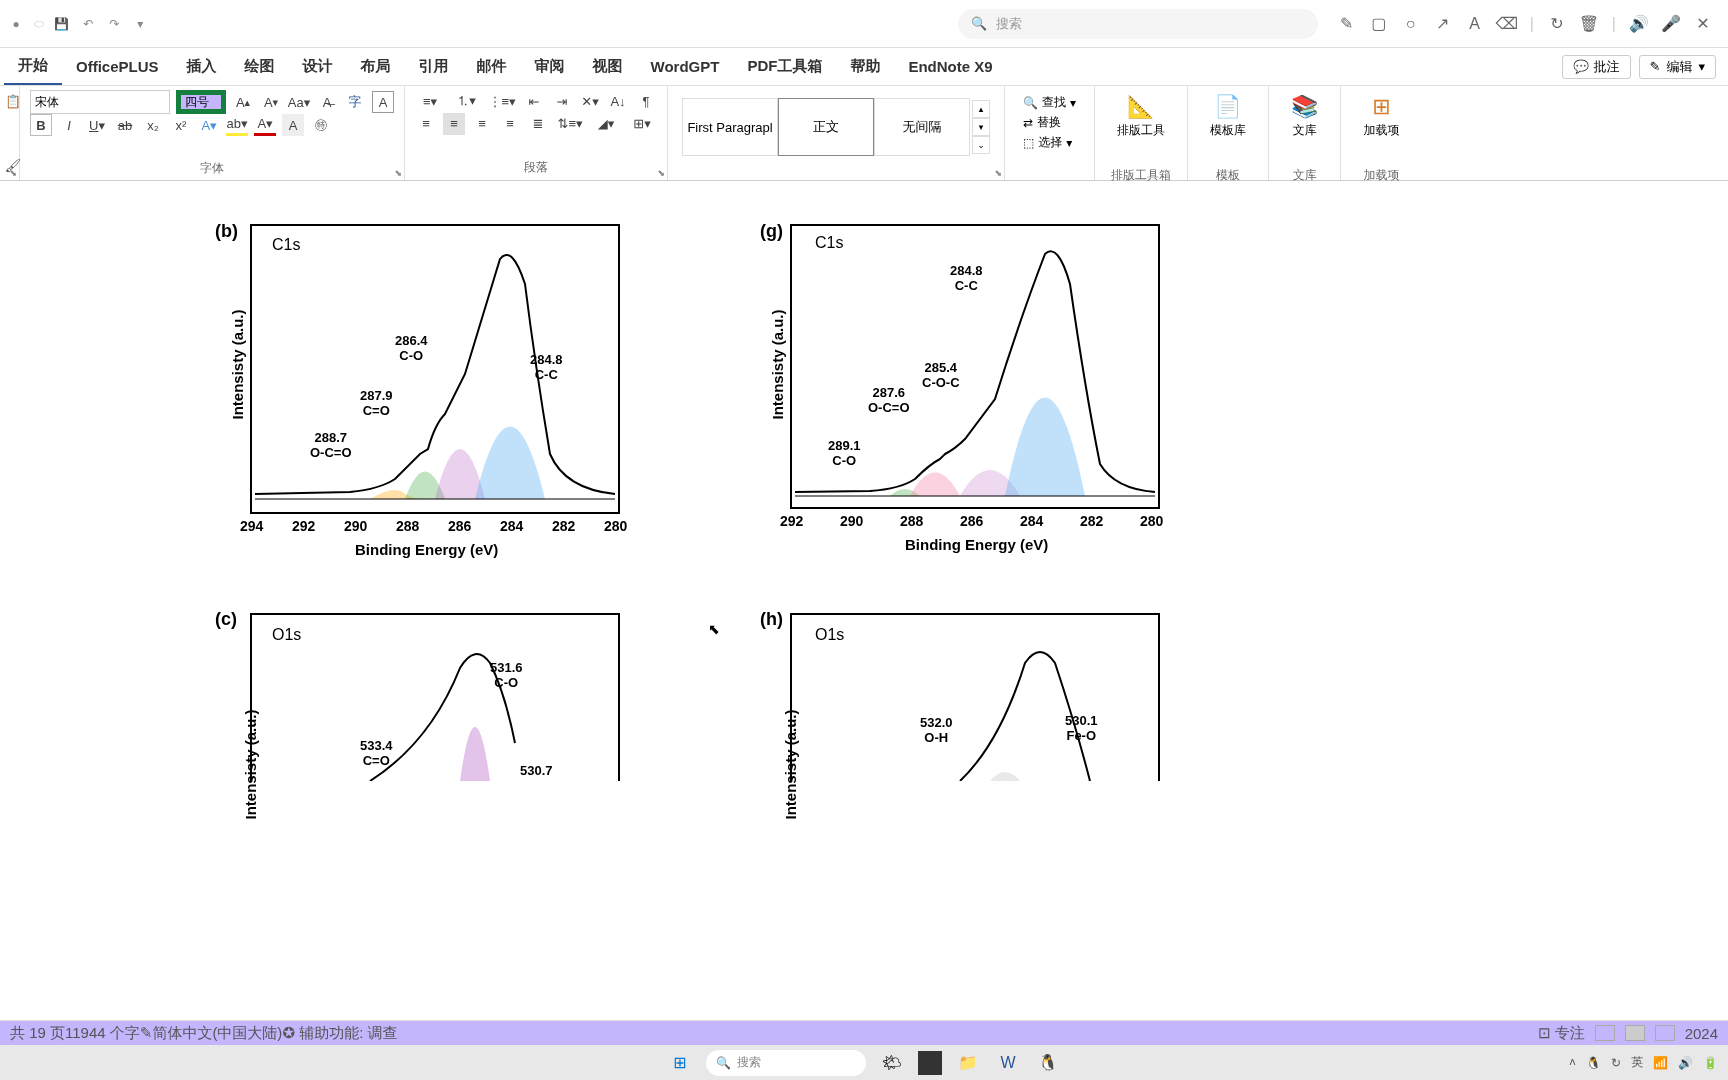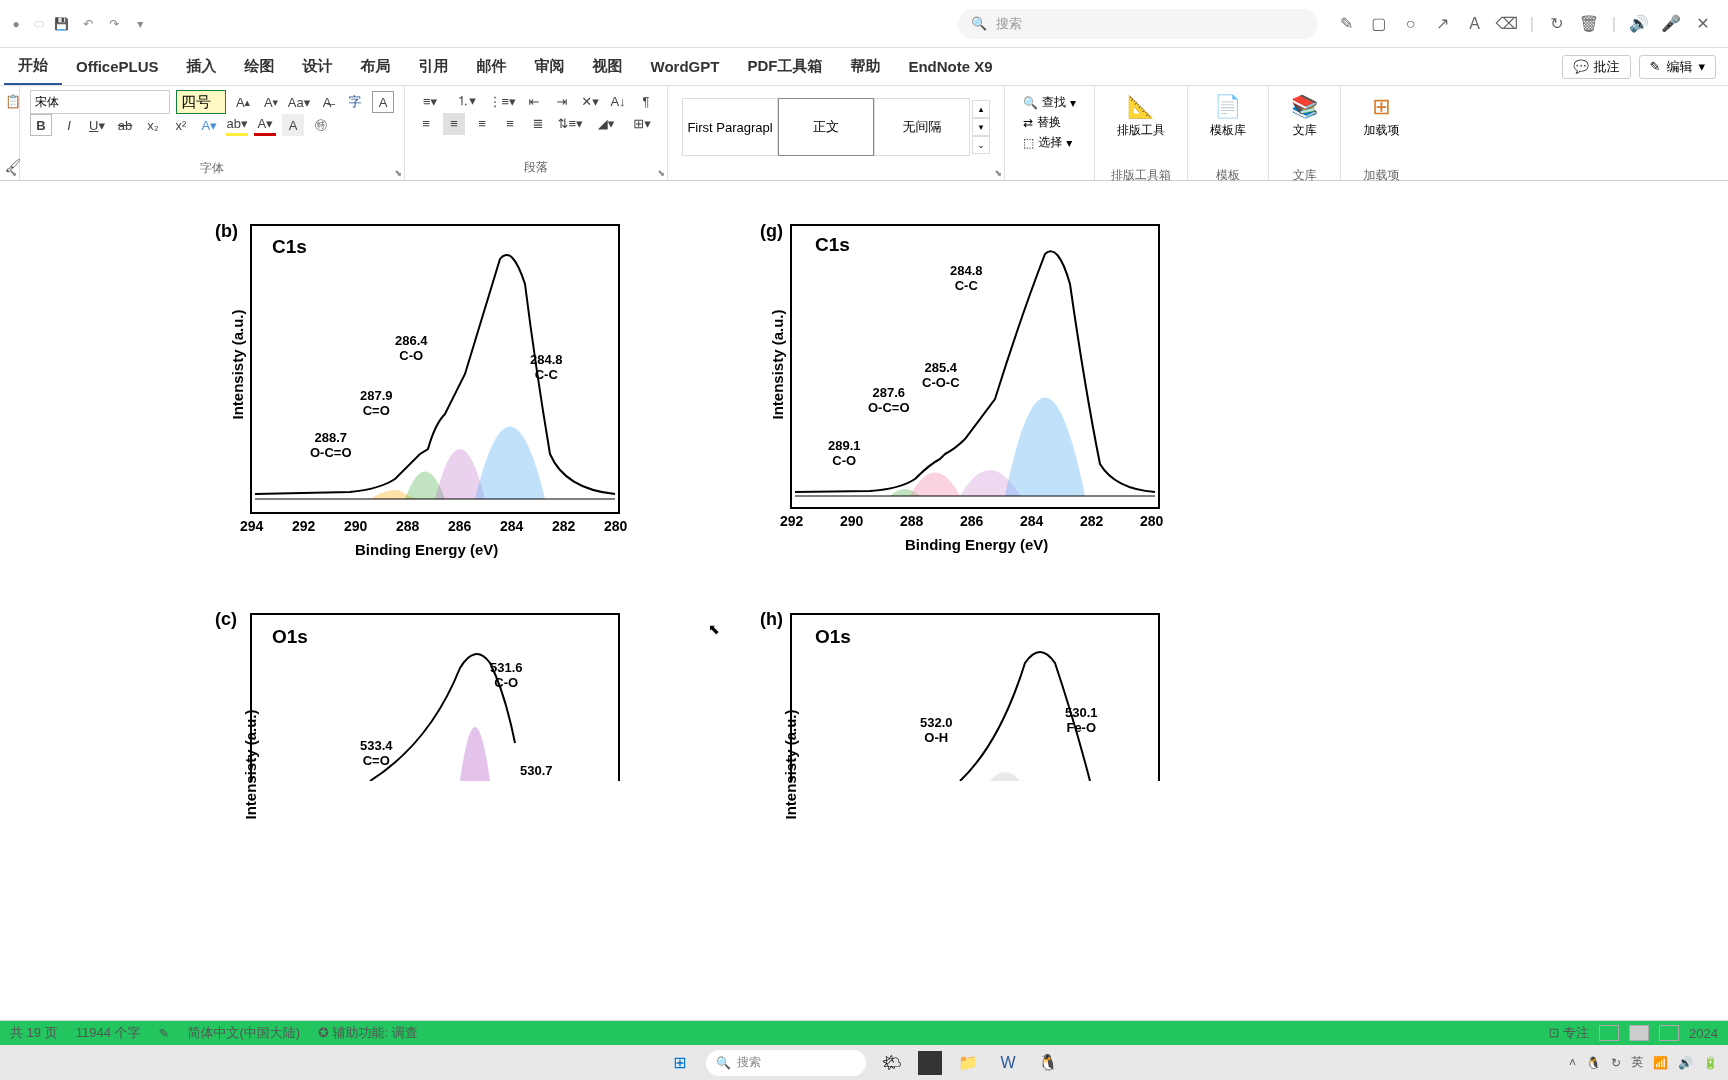--- a/index.html
+++ b/index.html
@@ -21,21 +21,21 @@
 .tab-right { margin-left: auto; display: flex; gap: 8px; align-items: center; padding-right: 8px; }
 .pizhu { border: 1px solid #ccc; padding: 2px 10px; font-size: 13px; border-radius: 3px; display: flex; align-items: center; gap: 4px; }
 .edit-dd { border: 1px solid #ccc; padding: 2px 10px; font-size: 13px; border-radius: 3px; display: flex; align-items: center; gap: 6px; }
 
 
 .ribbon { height: 95px; background: #fff; display: flex; border-bottom: 1px solid #ccc; }
 .rgroup { border-right: 1px solid #e0e0e0; padding: 4px 10px 2px 10px; display: flex; flex-direction: column; justify-content: space-between; position: relative; }
 .rgroup-label { text-align: center; font-size: 12px; color: #666; padding-bottom: 2px; margin-top: 24px; }
 .rrow { display: flex; align-items: center; gap: 6px; }
 .font-sel { width: 140px; height: 24px; border: 1px solid #ccc; font-size: 12px; padding: 0 4px; background: #fff; }
-.size-sel { width: 50px; height: 24px; border: 1px solid #15803d; font-size: 15px; padding: 0 4px; background: #fef9c3; }
+.size-sel { width: 50px; height: 24px; border: 5px solid #15803d; font-size: 12px; padding: 0 4px; background: #c4b5fd; }
 .rbtn { width: 22px; height: 22px; display: flex; align-items: center; justify-content: center; font-size: 13px; color: #444; cursor: pointer; }
 .rbtn.wide { width: 30px; }
 .launcher { position: absolute; right: 2px; bottom: 2px; font-size: 9px; color: #888; }
 
 .style-gallery { display: flex; align-items: center; gap: 0; padding: 8px 4px; }
 .style-item { width: 96px; height: 58px; border: 1px solid #ddd; display: flex; align-items: center; justify-content: center; font-size: 13px; text-align: center; cursor: pointer; }
 .style-item.sel { border: 1px solid #888; }
 .style-nav { width: 18px; display: flex; flex-direction: column; gap: 0; margin-left: 2px; }
 .style-nav div { height: 18px; border: 1px solid #ddd; font-size: 9px; display: flex; align-items: center; justify-content: center; }
 
@@ -55,26 +55,26 @@
 .chart-b { left: 210px; top: 25px; width: 430px; height: 360px; }
 .chart-g { left: 760px; top: 25px; width: 430px; height: 355px; }
 .chart-c { left: 210px; top: 420px; width: 430px; height: 180px; }
 .chart-h { left: 760px; top: 420px; width: 430px; height: 180px; }
 
 .panel-label { position: absolute; font-weight: bold; font-size: 18px; }
 .axis-label { position: absolute; font-weight: bold; font-size: 15px; }
 .tick { position: absolute; font-size: 14px; font-weight: bold; }
 .ylab { position: absolute; transform: rotate(-90deg); transform-origin: center; font-weight: bold; font-size: 15px; }
 .peak-lbl { position: absolute; font-size: 13px; font-weight: bold; text-align: center; line-height: 1.15; }
-.series-lbl { position: absolute; font-weight: bold; font-size: 19px; }
+.series-lbl { position: absolute; font-weight: normal; font-size: 16px; }
 
 .plotbox { position: absolute; border: 2px solid #000; background: #fff; }
 
 
-.statusbar { position: absolute; bottom: 35px; left: 0; right: 0; height: 25px; background: #22c55e; border-top: 1px solid #ddd; display: flex; align-items: center; padding: 0 10px; font-size: 13px; color: #555; gap: 18px; }
+.statusbar { position: absolute; bottom: 35px; left: 0; right: 0; height: 25px; background: #c4b5fd; border-top: 1px solid #ddd; display: flex; align-items: center; padding: 0 10px; font-size: 15px; color: #555; }
 .status-right { margin-left: auto; display: flex; gap: 10px; align-items: center; }
 .view-btn { width: 20px; height: 16px; border: 1px solid #aaa; cursor: pointer; }
 
 
 .taskbar { position: absolute; bottom: 0; left: 0; right: 0; height: 35px; background: #e8e8e8; display: flex; align-items: center; justify-content: center; gap: 12px; }
 .task-search { width: 160px; height: 26px; background: #fff; border-radius: 13px; display: flex; align-items: center; padding: 0 10px; font-size: 12px; color: #888; gap: 6px; }
 .task-icon { width: 28px; height: 28px; display: flex; align-items: center; justify-content: center; cursor: pointer; font-size: 16px; }
 .tray { position: absolute; right: 10px; display: flex; gap: 10px; align-items: center; font-size: 12px; color: #555; }
 
 svg.spectrum { position: absolute; }
@@ -351,21 +351,21 @@
       <div class="panel-label" style="left:0px;top:8px">(h)</div>
       <div class="plotbox" style="left:30px;top:12px;width:370px;height:168px;border-bottom:none"></div>
       <div class="series-lbl" style="left:55px;top:25px">O1s</div>
       <div class="ylab" style="left:-25px;top:155px">Intensisty (a.u.)</div>
       <svg class="spectrum" style="left:30px;top:12px" width="370" height="168">
         <path d="M 170 168 Q 210 130 235 50 Q 250 28 265 50 Q 285 110 300 168" stroke="#000" stroke-width="2" fill="none"></path>
         <path d="M 200 168 Q 215 150 230 168 Z" fill="rgba(200,200,200,0.4)"></path>
       </svg>
       <div class="peak-lbl" style="left:160px;top:115px;white-space:pre">532.0
 O-H</div>
-      <div class="peak-lbl" style="left:305px;top:105px;white-space:pre">530.1
+      <div class="peak-lbl" style="left:305px;top:113px;white-space:pre">530.1
 Fe-O</div>
     </div>
 
     <div class="cursor-ptr">⬉</div>
   </div>
 </div>
 
 <div class="statusbar">
   <span>共 19 页</span>
   <span>11944 个字</span>

